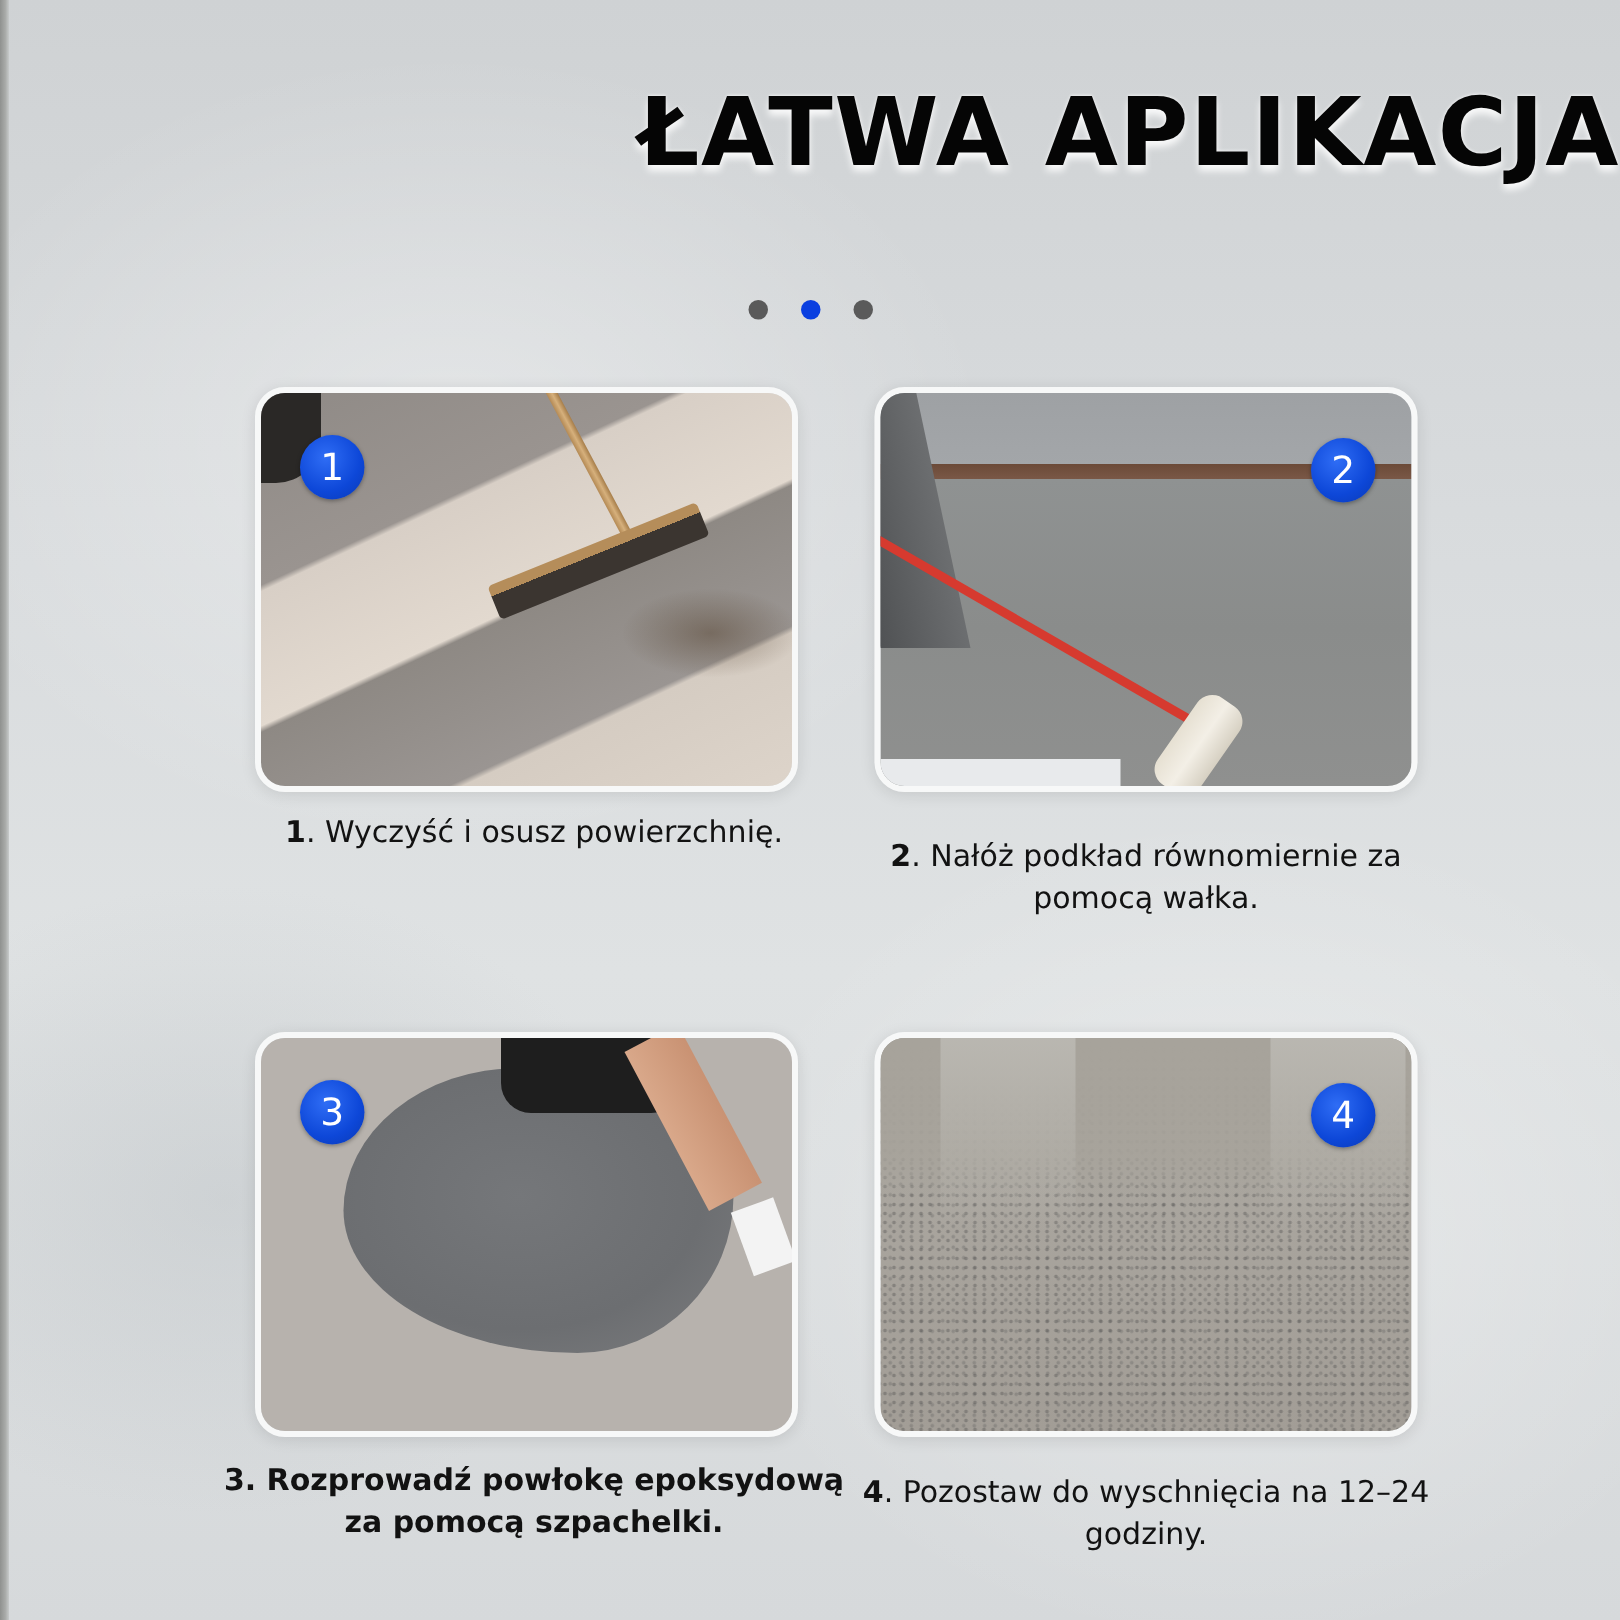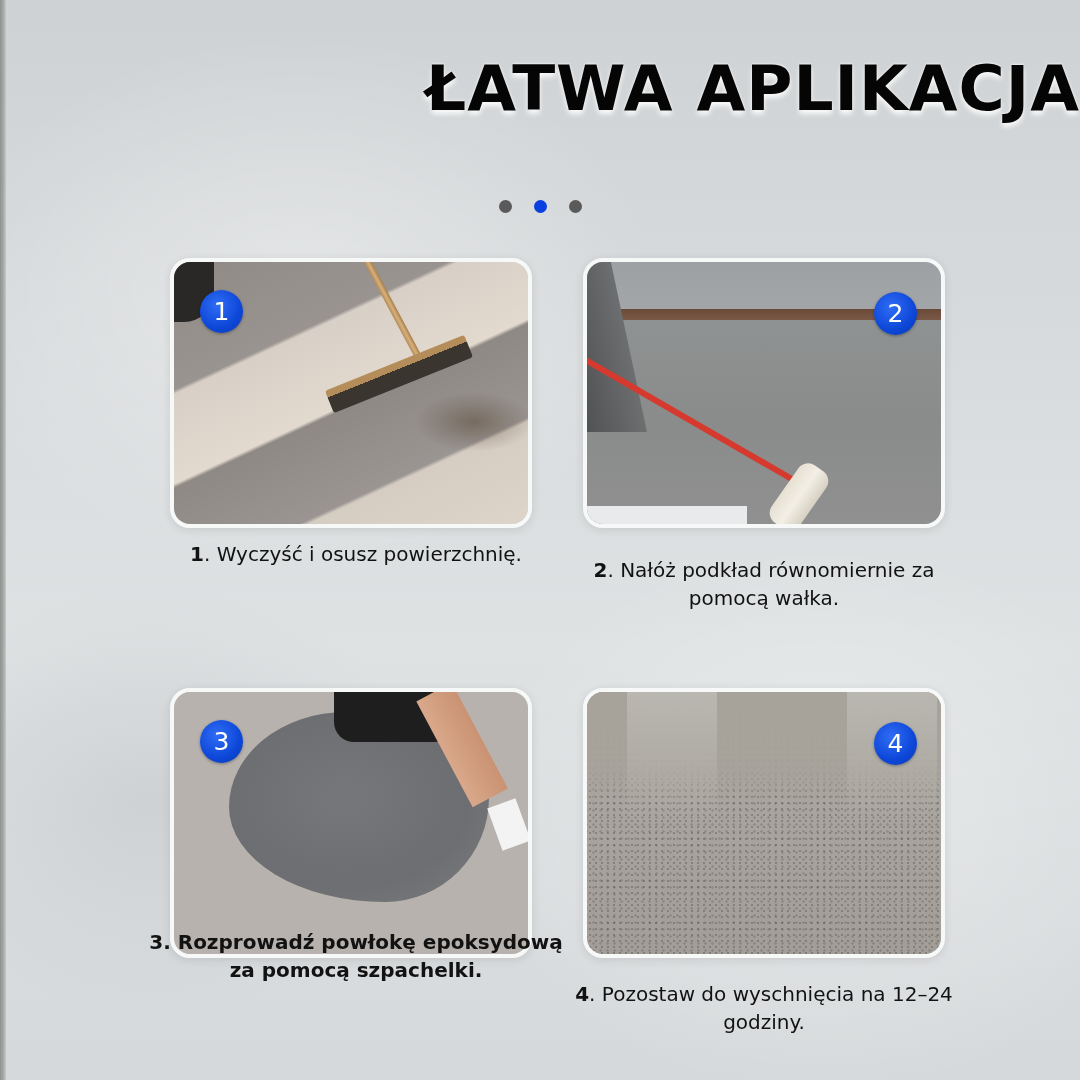--- a/index.html
+++ b/index.html
@@ -194,21 +194,21 @@
 
 <div class="card" style="left:170px; top:688px;">
   <div class="photo p3">
     <div class="puddle"></div>
     <div class="legs"></div>
     <div class="arm"></div>
     <div class="trowel"></div>
   </div>
   <div class="badge" style="left:26px; top:28px;">3</div>
 </div>
-<div class="caption bold-all" style="left:146px; top:928px; font-weight:bold;">
+<div class="caption bold-all" style="left:146px; top:972px; font-weight:bold;">
   <span>3.</span><span> Rozprowadź powłokę epoksydową za pomocą szpachelki.</span>
 </div>
 
 <div class="card" style="left:583px; top:688px;">
   <div class="photo p4">
     <div class="topfade"></div>
     <div class="refl" style="left:40px;"></div>
     <div class="refl" style="left:260px;"></div>
   </div>
   <div class="badge" style="left:287px; top:30px;">4</div>

